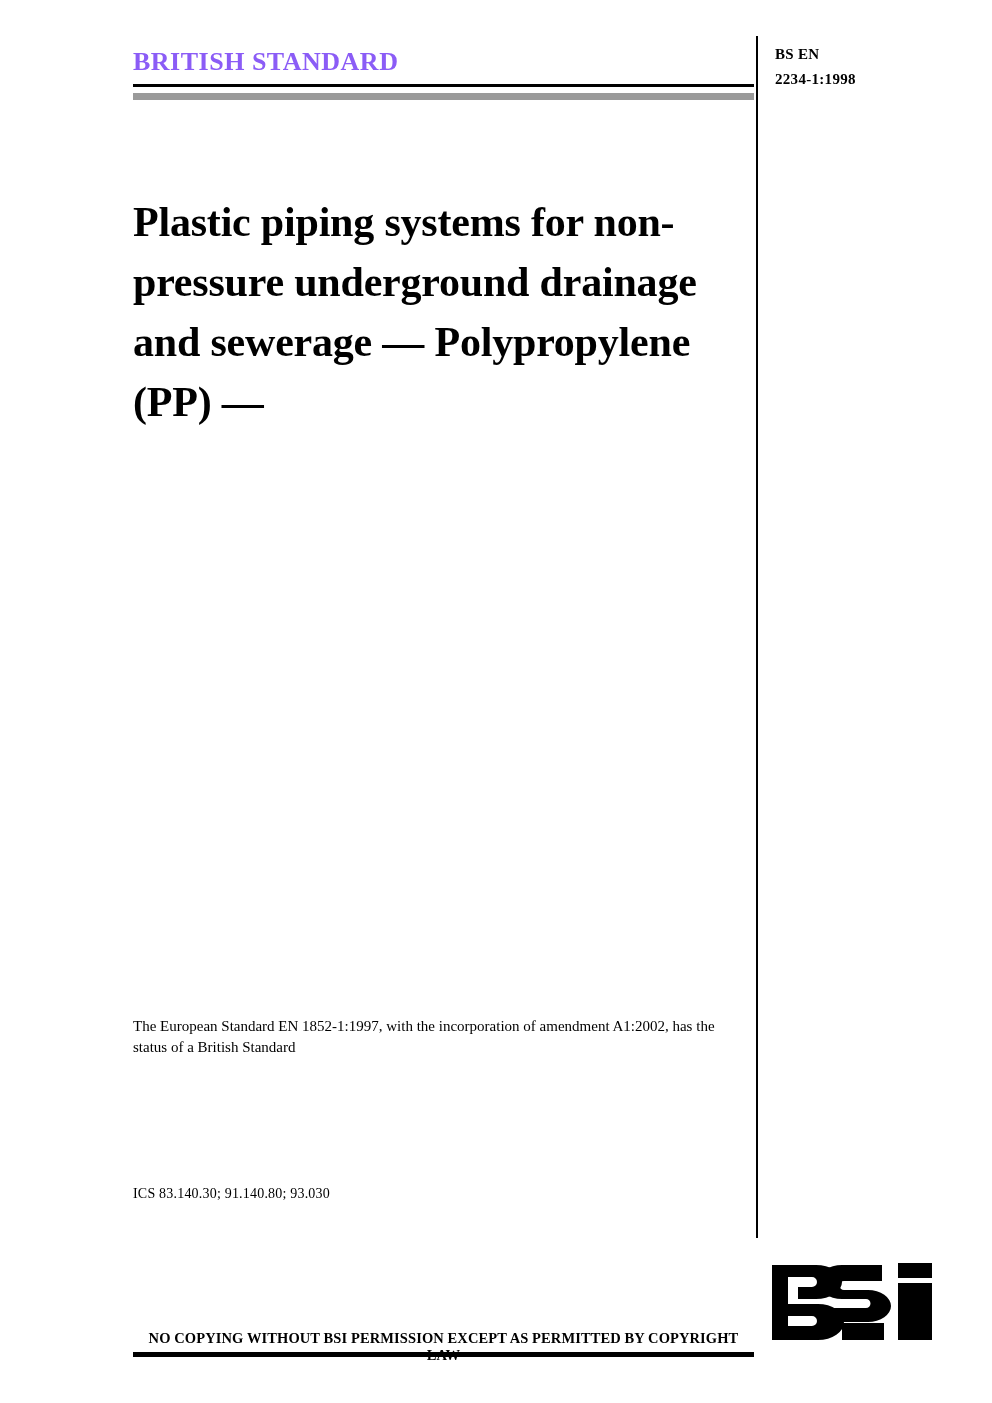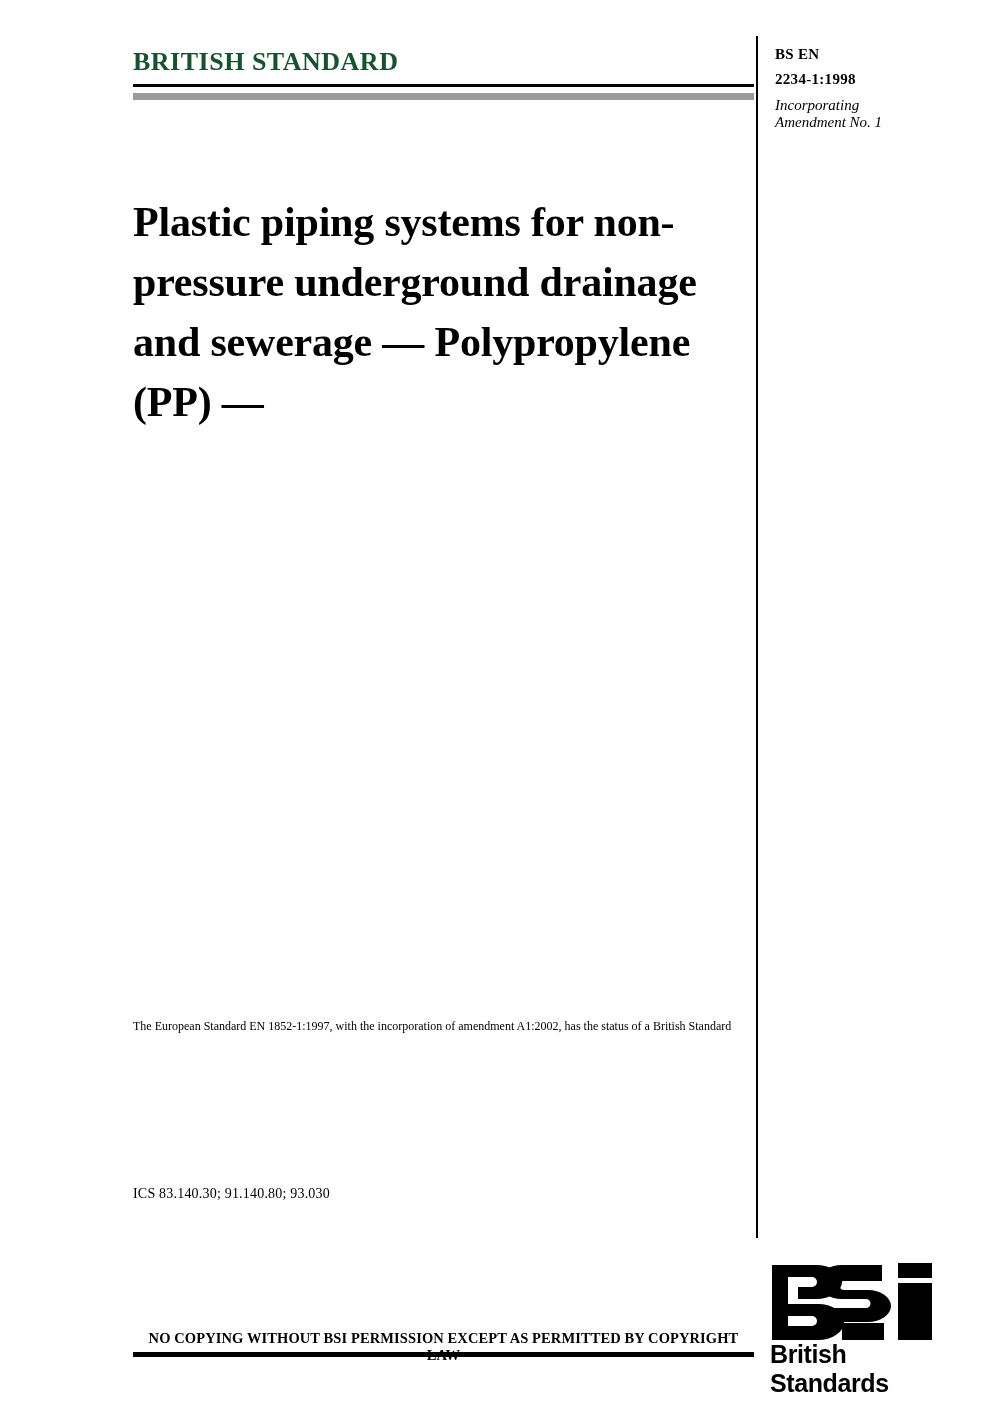--- a/index.html
+++ b/index.html
@@ -43,21 +43,21 @@
   }
 
   .british-standard {
     position: absolute;
     left: 133px;
     top: 47px;
     font-family: "Liberation Serif", serif;
     font-weight: bold;
     font-size: 26px;
     letter-spacing: 0.5px;
-    color: #14532d;
+    color: #8b5cf6;
   }
 
   
   .vrule {
     position: absolute;
     left: 756px;
     top: 36px;
     width: 2px;
     height: 1202px;
     background: #000000;
@@ -107,21 +107,21 @@
     line-height: 34px;
   }
 
   
   .status-note {
     position: absolute;
     left: 133px;
     top: 1016px;
     width: 600px;
     font-family: "Liberation Serif", serif;
-    font-size: 12px;
+    font-size: 15px;
     line-height: 21px;
   }
 
   
   .ics {
     position: absolute;
     left: 133px;
     top: 1186px;
     font-family: "Liberation Serif", serif;
     font-size: 14px;
@@ -179,24 +179,20 @@
   <div class="british-standard">BRITISH STANDARD</div>
 
   <div class="header-rule-top"></div>
   <div class="header-rule-grey"></div>
 
   <div class="vrule"></div>
 
   <div class="ref-block">
     <div class="ref-line">BS EN</div>
     <div class="ref-line">2234-1:1998</div>
-    <div class="ref-sub">
-      <div>Incorporating</div>
-      <div>Amendment No. 1</div>
-    </div>
   </div>
 
   <div class="title">Plastic piping systems for non-pressure underground drainage and sewerage — Polypropylene (PP) —</div>
 
 
   <div class="status-note">The European Standard EN 1852-1:1997, with the incorporation of amendment A1:2002, has the status of a British Standard</div>
 
   <div class="ics">ICS 83.140.30; 91.140.80; 93.030</div>
 
   <div class="footer-note">NO COPYING WITHOUT BSI PERMISSION EXCEPT AS PERMITTED BY COPYRIGHT LAW</div>
@@ -207,16 +203,15 @@
 
       <path d="M2 2 h44 a26 17 0 0 1 0 34 h-18 v-12 h14 a5 5 0 0 0 0 -10 h-24 v56 h-16 z" fill="#000000"></path>
       <path d="M2 41 h46 a26 18 0 0 1 0 36 h-46 v-14 h40 a5 5 0 0 0 0 -10 h-40 z" fill="#000000"></path>
 
       <path d="M120 2 h-40 a24 17 0 0 0 0 34 h24 a4.5 4.5 0 0 1 0 9 h-40 v14 h42 a23 16 0 0 0 0 -32 h-24 a4.5 4.5 0 0 1 0 -9 h38 z" fill="#000000" transform="translate(-8,0)"></path>
       <rect x="72" y="60" width="42" height="17" fill="#000000"></rect>
 
       <rect x="128" y="20" width="34" height="57" fill="#000000"></rect>
       <rect x="128" y="0" width="34" height="15" fill="#000000"></rect>
     </svg>
-    <div class="logo-word">British Standards</div>
   </div>
 
 </div>
 
 </body></html>

